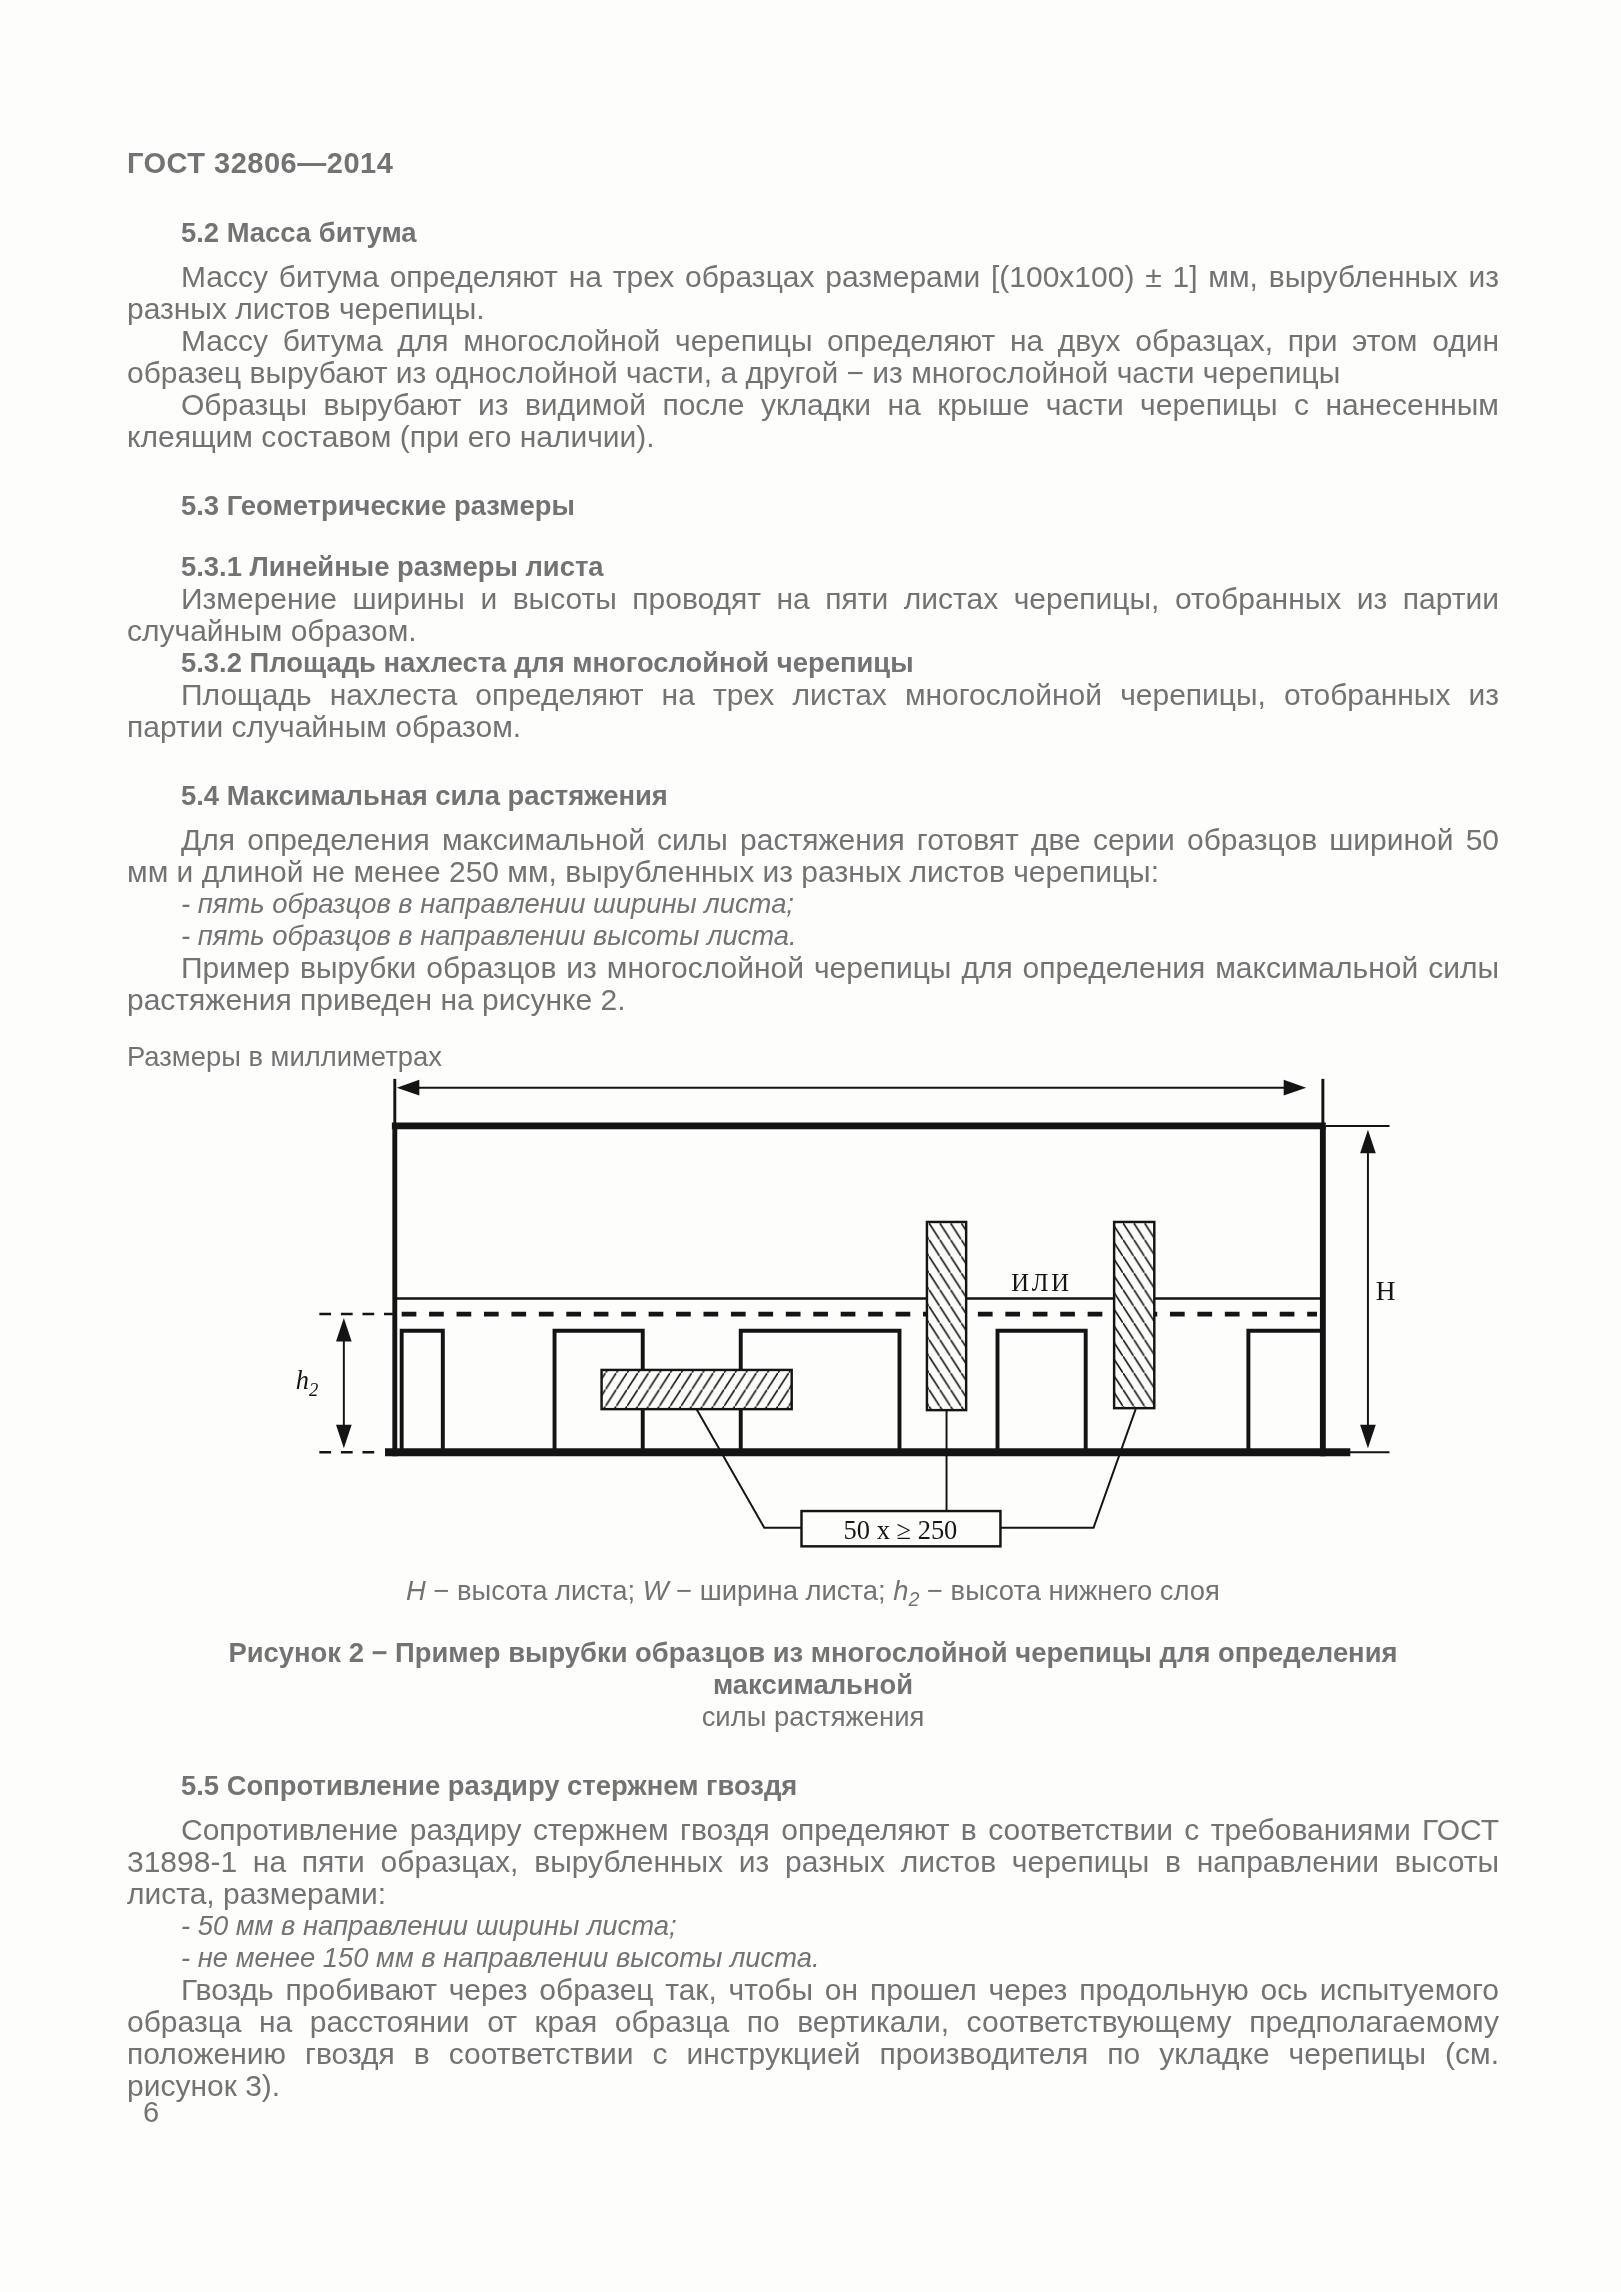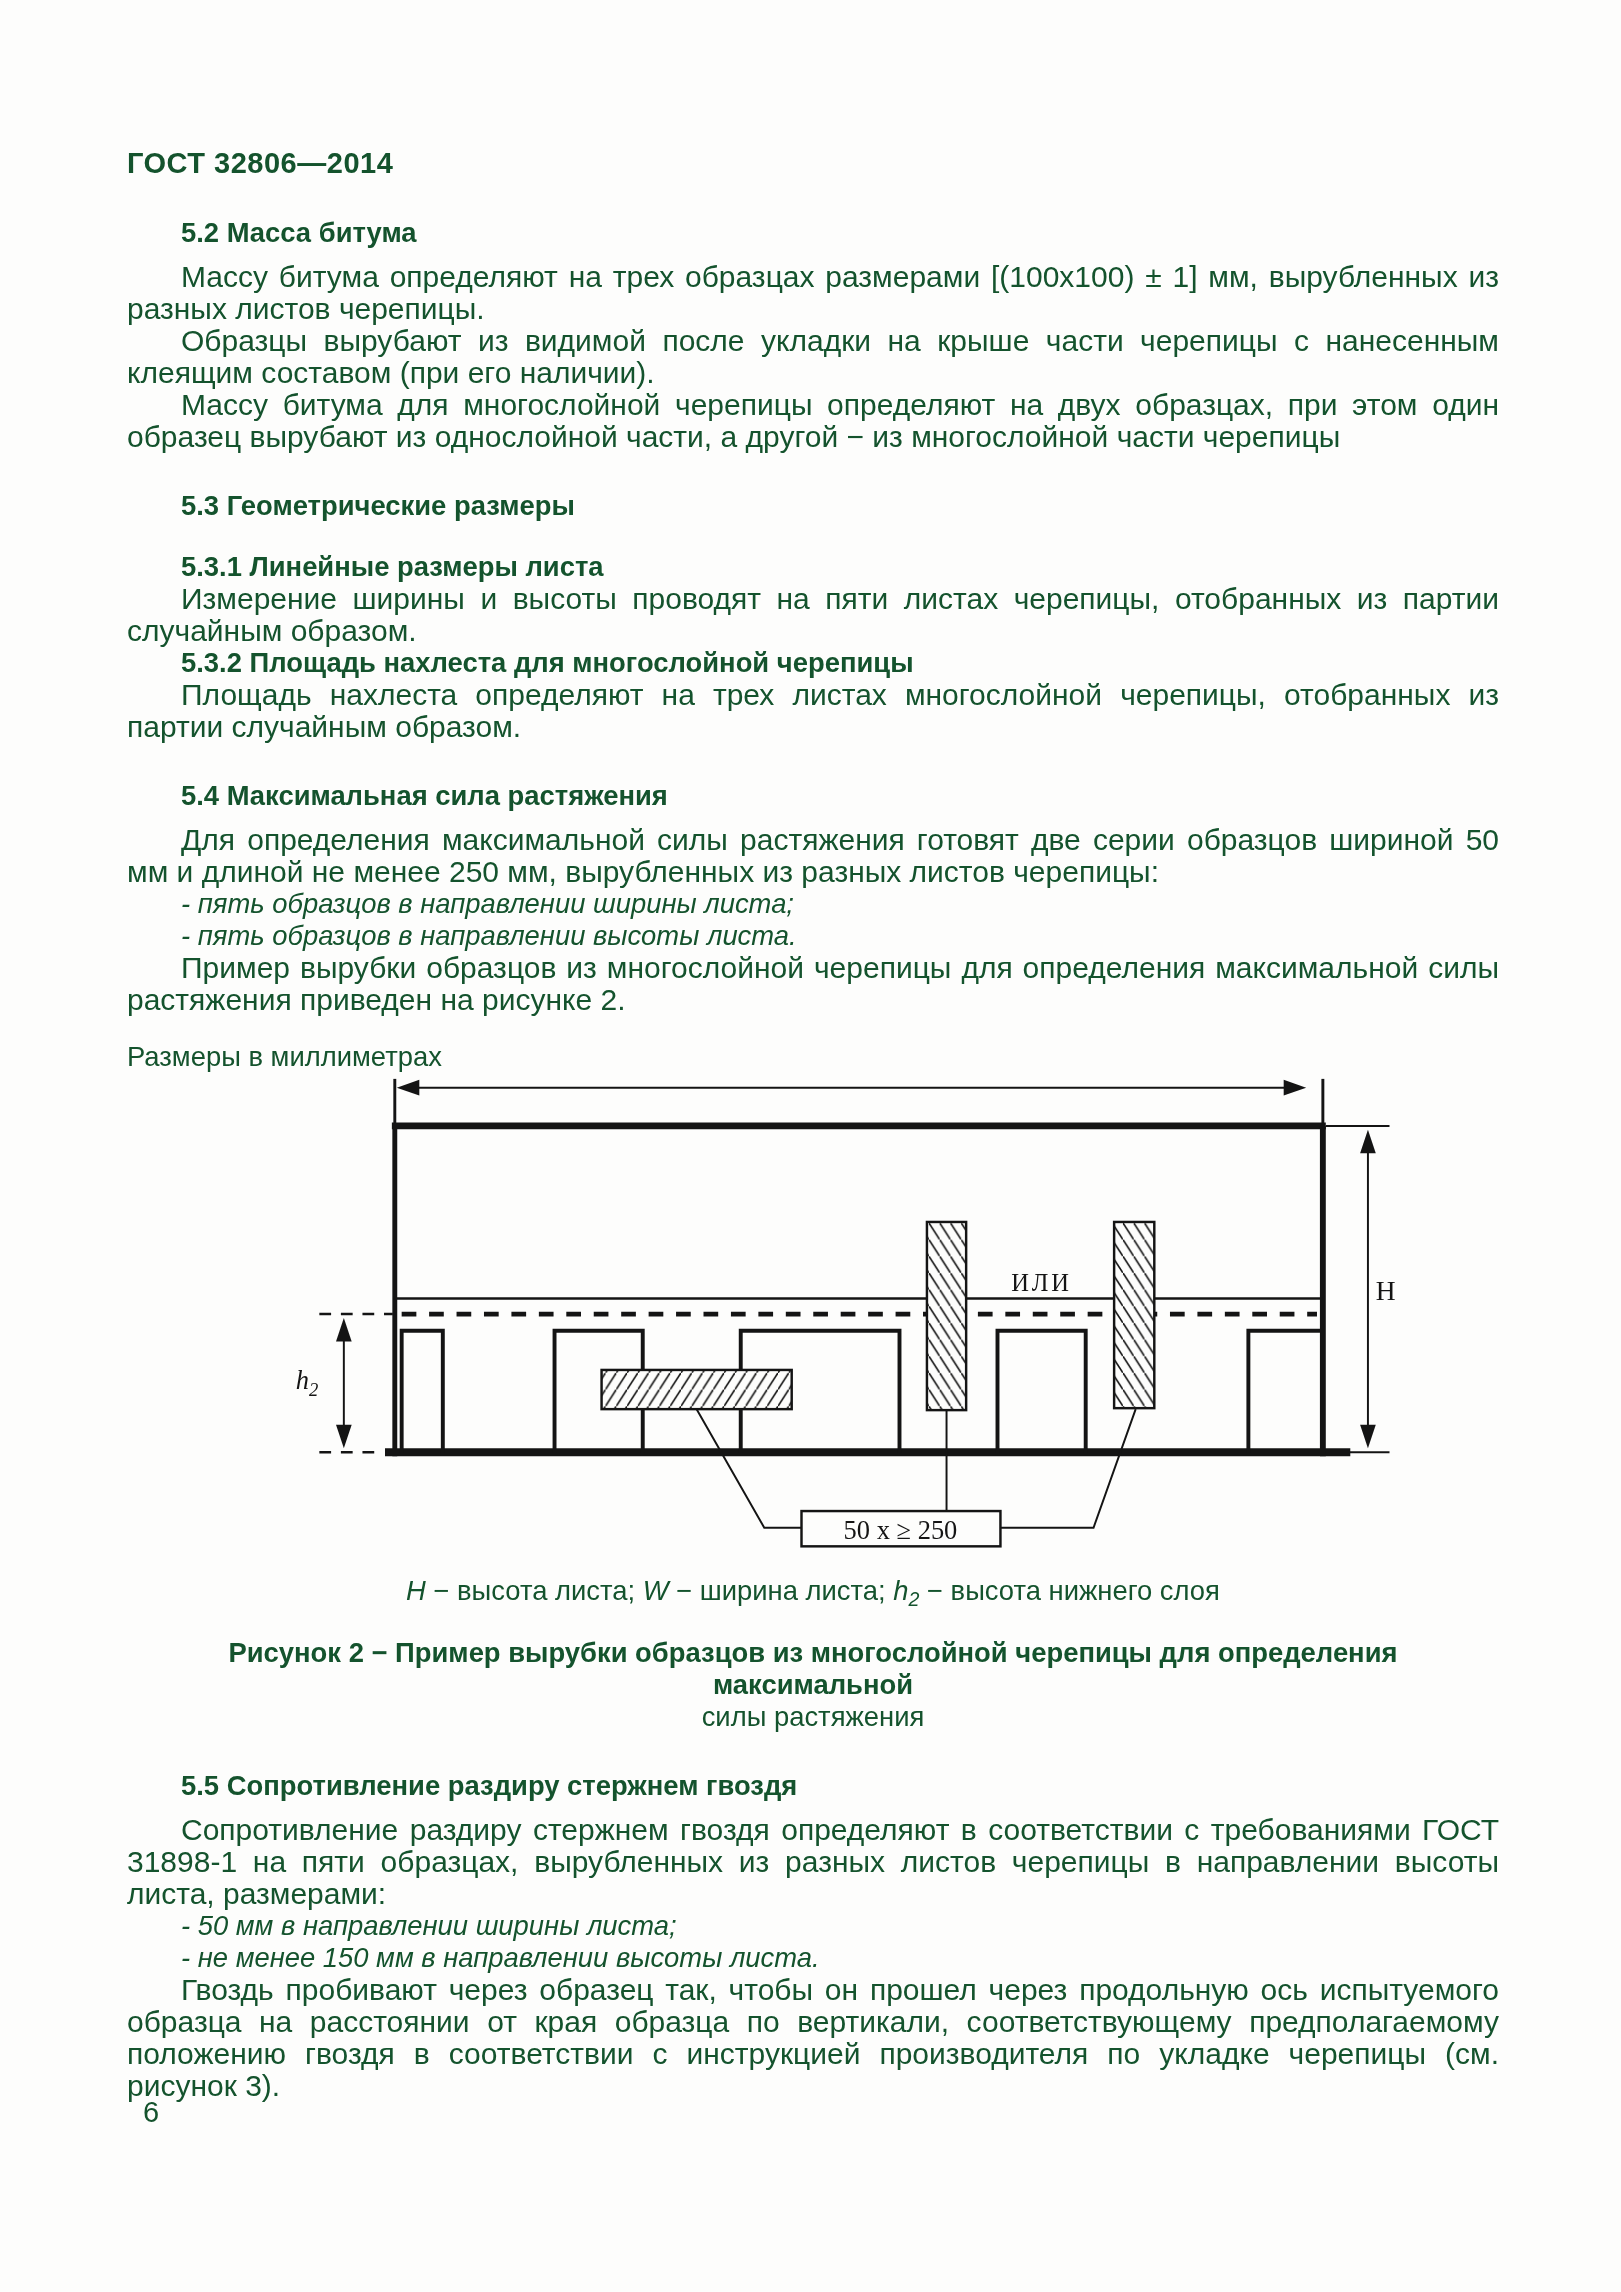--- a/index.html
+++ b/index.html
@@ -4,21 +4,21 @@
 <style>
   html,body{margin:0;padding:0;background:#888;}
   .page{
     position:relative;
     width:1621px;height:2293px;
     margin:0 auto;
     background:#fdfdfc;
     box-sizing:border-box;
     padding:147px 122px 0 127px;
     font-family:"Liberation Sans",sans-serif;
-    color:#14532d;
+    color:#737373;
     overflow:hidden;
   }
   .doc-code{font-size:29px;font-weight:bold;letter-spacing:0.5px;}
   .hd{font-size:27.4px;font-weight:bold;margin:37px 0 11.8px 54px;}
   .hd.sub{margin:0 0 0 54px;}
   .hd.sp{margin-top:29px;}
   p.body{
     font-size:30px;line-height:32px;margin:0;
     text-align:justify;text-indent:54px;
   }
@@ -38,22 +38,22 @@
 </style>
 </head>
 <body>
 
 <div class="page">
 
   <div class="doc-code">ГОСТ 32806—2014</div>
 
   <div class="hd">5.2 Масса битума</div>
   <p class="body">Массу битума определяют на трех образцах размерами [(100х100) ± 1] мм, вырубленных из разных листов черепицы.</p>
+  <p class="body">Массу битума для многослойной черепицы определяют на двух образцах, при этом один образец вырубают из однослойной части, а другой − из многослойной части черепицы</p>
   <p class="body">Образцы вырубают из видимой после укладки на крыше части черепицы с нанесенным клеящим составом (при его наличии).</p>
-  <p class="body">Массу битума для многослойной черепицы определяют на двух образцах, при этом один образец вырубают из однослойной части, а другой − из многослойной части черепицы</p>
 
   <div class="hd">5.3 Геометрические размеры</div>
   <div class="hd sub sp">5.3.1 Линейные размеры листа</div>
   <p class="body">Измерение ширины и высоты проводят на пяти листах черепицы, отобранных из партии случайным образом.</p>
   <div class="hd sub">5.3.2 Площадь нахлеста для многослойной черепицы</div>
   <p class="body">Площадь нахлеста определяют на трех листах многослойной черепицы, отобранных из партии случайным образом.</p>
 
   <div class="hd">5.4 Максимальная сила растяжения</div>
   <p class="body">Для определения максимальной силы растяжения готовят две серии образцов шириной 50 мм и длиной не менее 250 мм, вырубленных из разных листов черепицы:</p>
   <div class="li">- пять образцов в направлении ширины листа;</div>

